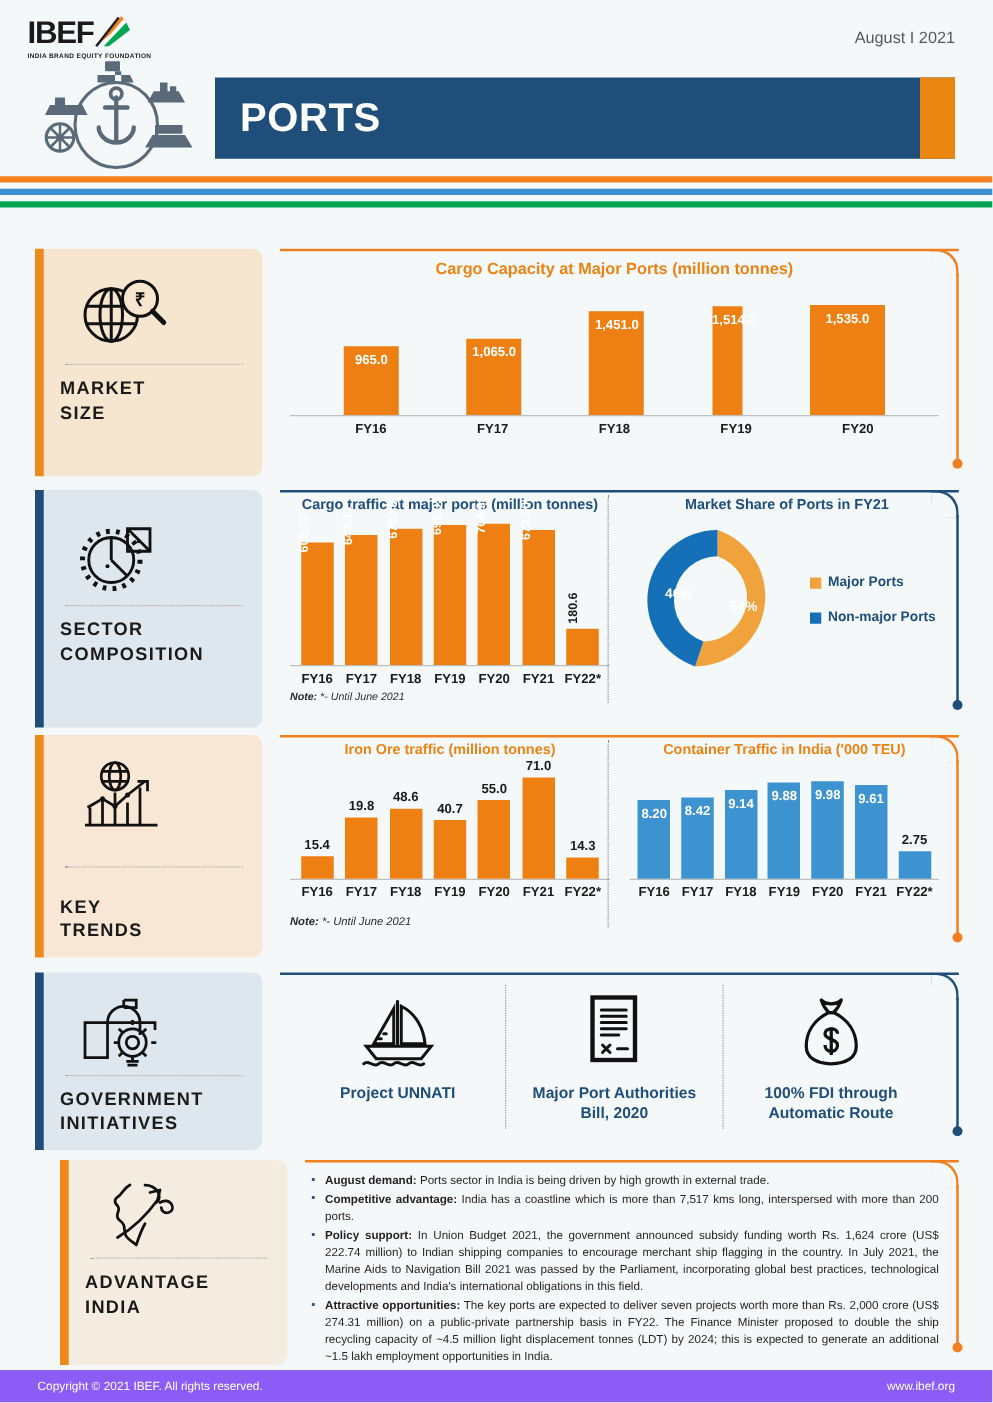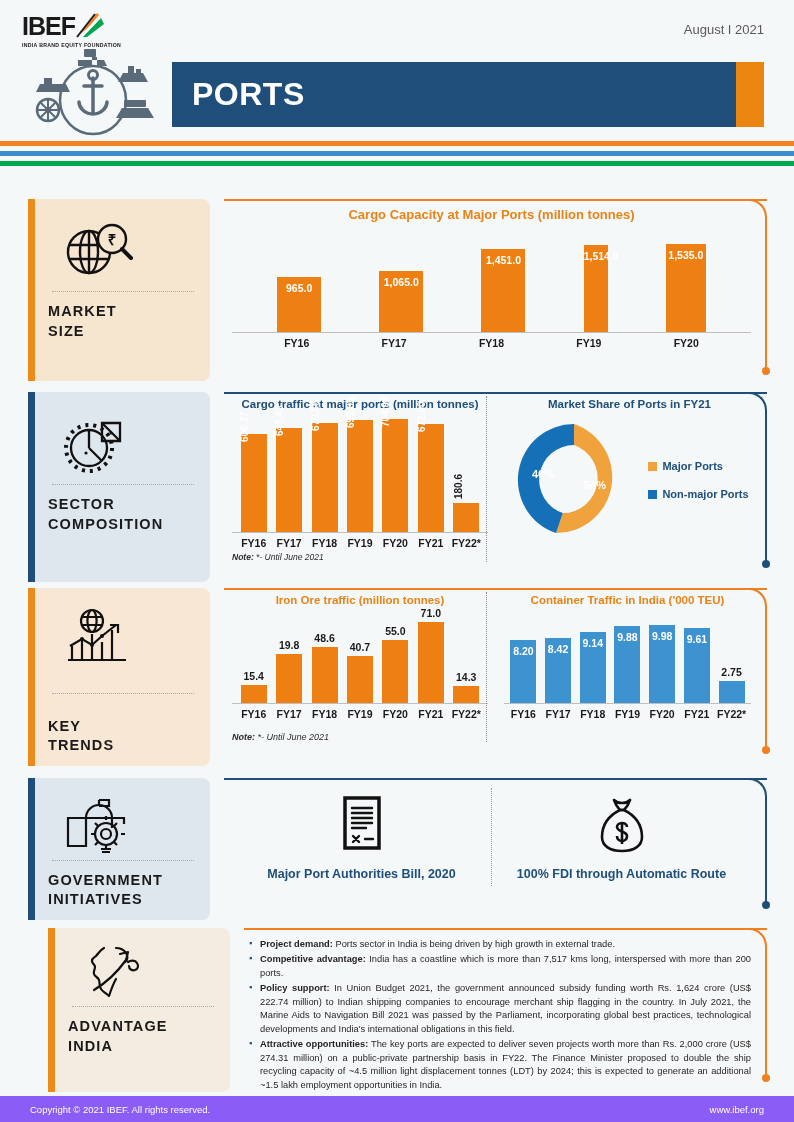--- a/index.html
+++ b/index.html
@@ -196,21 +196,21 @@
             <div class="bar" style="width:44px;height:83px;">
               <span class="bar-val-in">1,451.0</span>
             </div>
           </div>
         <div class="bar-col">
             <div class="bar" style="width:24px;height:87px;">
               <span class="bar-val-in">1,514.0</span>
             </div>
           </div>
         <div class="bar-col">
-            <div class="bar" style="width:40px;height:88px;">
+            <div class="bar" style="width:60px;height:88px;">
               <span class="bar-val-in">1,535.0</span>
             </div>
           </div>
       </div>
       <div class="axis" style="padding:0 16px;">
         <div class="axis-tick" style="width:44px;">FY16</div>
         <div class="axis-tick" style="width:44px;">FY17</div>
         <div class="axis-tick" style="width:44px;">FY18</div>
         <div class="axis-tick" style="width:44px;">FY19</div>
         <div class="axis-tick" style="width:44px;">FY20</div>
@@ -502,20 +502,35 @@
     <div class="panel-frame">
       <div class="frame-top blue-line"></div>
       <div class="frame-corner blue-line" style="background:transparent;"></div>
       <div class="frame-vert blue-line" style="height:105px;"></div>
       <div class="frame-dot blue-line" style="top:123px;"></div>
     </div>
     <div class="panel-body" style="padding-top:10px;">
       <div class="gov-grid">
         <div class="gov-cell">
           <div class="gov-icon">
+            <svg width="74" height="60" viewBox="0 0 74 60">
+              <g fill="none" stroke="#111" stroke-width="2.4" stroke-linecap="round">
+                <path d="M37 6 v34"></path>
+                <path d="M34 40 v-28 l-16 28 z"></path>
+                <path d="M40 40 v-30 c12 6 18 18 19 30 z"></path>
+                <path d="M12 42 h52 l-8 10 h-36 z"></path>
+                <path d="M10 56 c4 -4 8 4 12 0 s8 4 12 0 s8 4 12 0 s8 4 12 0"></path>
+                <path d="M22 36 h2 M26 32 h2"></path>
+              </g>
+            </svg>
+          </div>
+          <div class="gov-label">Project UNNATI</div>
+        </div>
+        <div class="gov-cell">
+          <div class="gov-icon">
             <svg width="54" height="62" viewBox="0 0 54 62">
               <rect x="10" y="4" width="34" height="50" fill="none" stroke="#111" stroke-width="3.5"></rect>
               <g stroke="#111" stroke-width="2.4" stroke-linecap="round">
                 <path d="M17 14 h20 M17 19 h20 M17 24 h20 M17 29 h20 M17 34 h14"></path>
                 <path d="M18 42 l6 6 M24 42 l-6 6"></path>
                 <path d="M30 45 h8"></path>
               </g>
             </svg>
           </div>
           <div class="gov-label">Major Port Authorities Bill, 2020</div>
@@ -560,21 +575,21 @@
 
   <div class="panel">
     <div class="panel-frame">
       <div class="frame-top orange-line"></div>
       <div class="frame-corner orange-line" style="background:transparent;"></div>
       <div class="frame-vert orange-line" style="height:128px;"></div>
       <div class="frame-dot orange-line" style="top:146px;"></div>
     </div>
     <div class="panel-body" style="padding:10px 34px 0 4px;">
       <ul class="adv-list">
-        <li><b>Project demand:</b><span> Ports sector in India is being driven by high growth in external trade.</span></li>
+        <li><b>August demand:</b><span> Ports sector in India is being driven by high growth in external trade.</span></li>
         <li><b>Competitive advantage:</b><span> India has a coastline which is more than 7,517 kms long, interspersed with more than 200 ports.</span></li>
         <li><b>Policy support:</b><span> In Union Budget 2021, the government announced subsidy funding worth Rs. 1,624 crore (US$ 222.74 million) to Indian shipping companies to encourage merchant ship flagging in the country. In July 2021, the Marine Aids to Navigation Bill 2021 was passed by the Parliament, incorporating global best practices, technological developments and India's international obligations in this field.</span></li>
         <li><b>Attractive opportunities:</b><span> The key ports are expected to deliver seven projects worth more than Rs. 2,000 crore (US$ 274.31 million) on a public-private partnership basis in FY22. The Finance Minister proposed to double the ship recycling capacity of ~4.5 million light displacement tonnes (LDT) by 2024; this is expected to generate an additional ~1.5 lakh employment opportunities in India.</span></li>
       </ul>
     </div>
   </div>
 </div>
 
 <div class="footer">
   <span>Copyright © 2021 IBEF. All rights reserved.</span>

